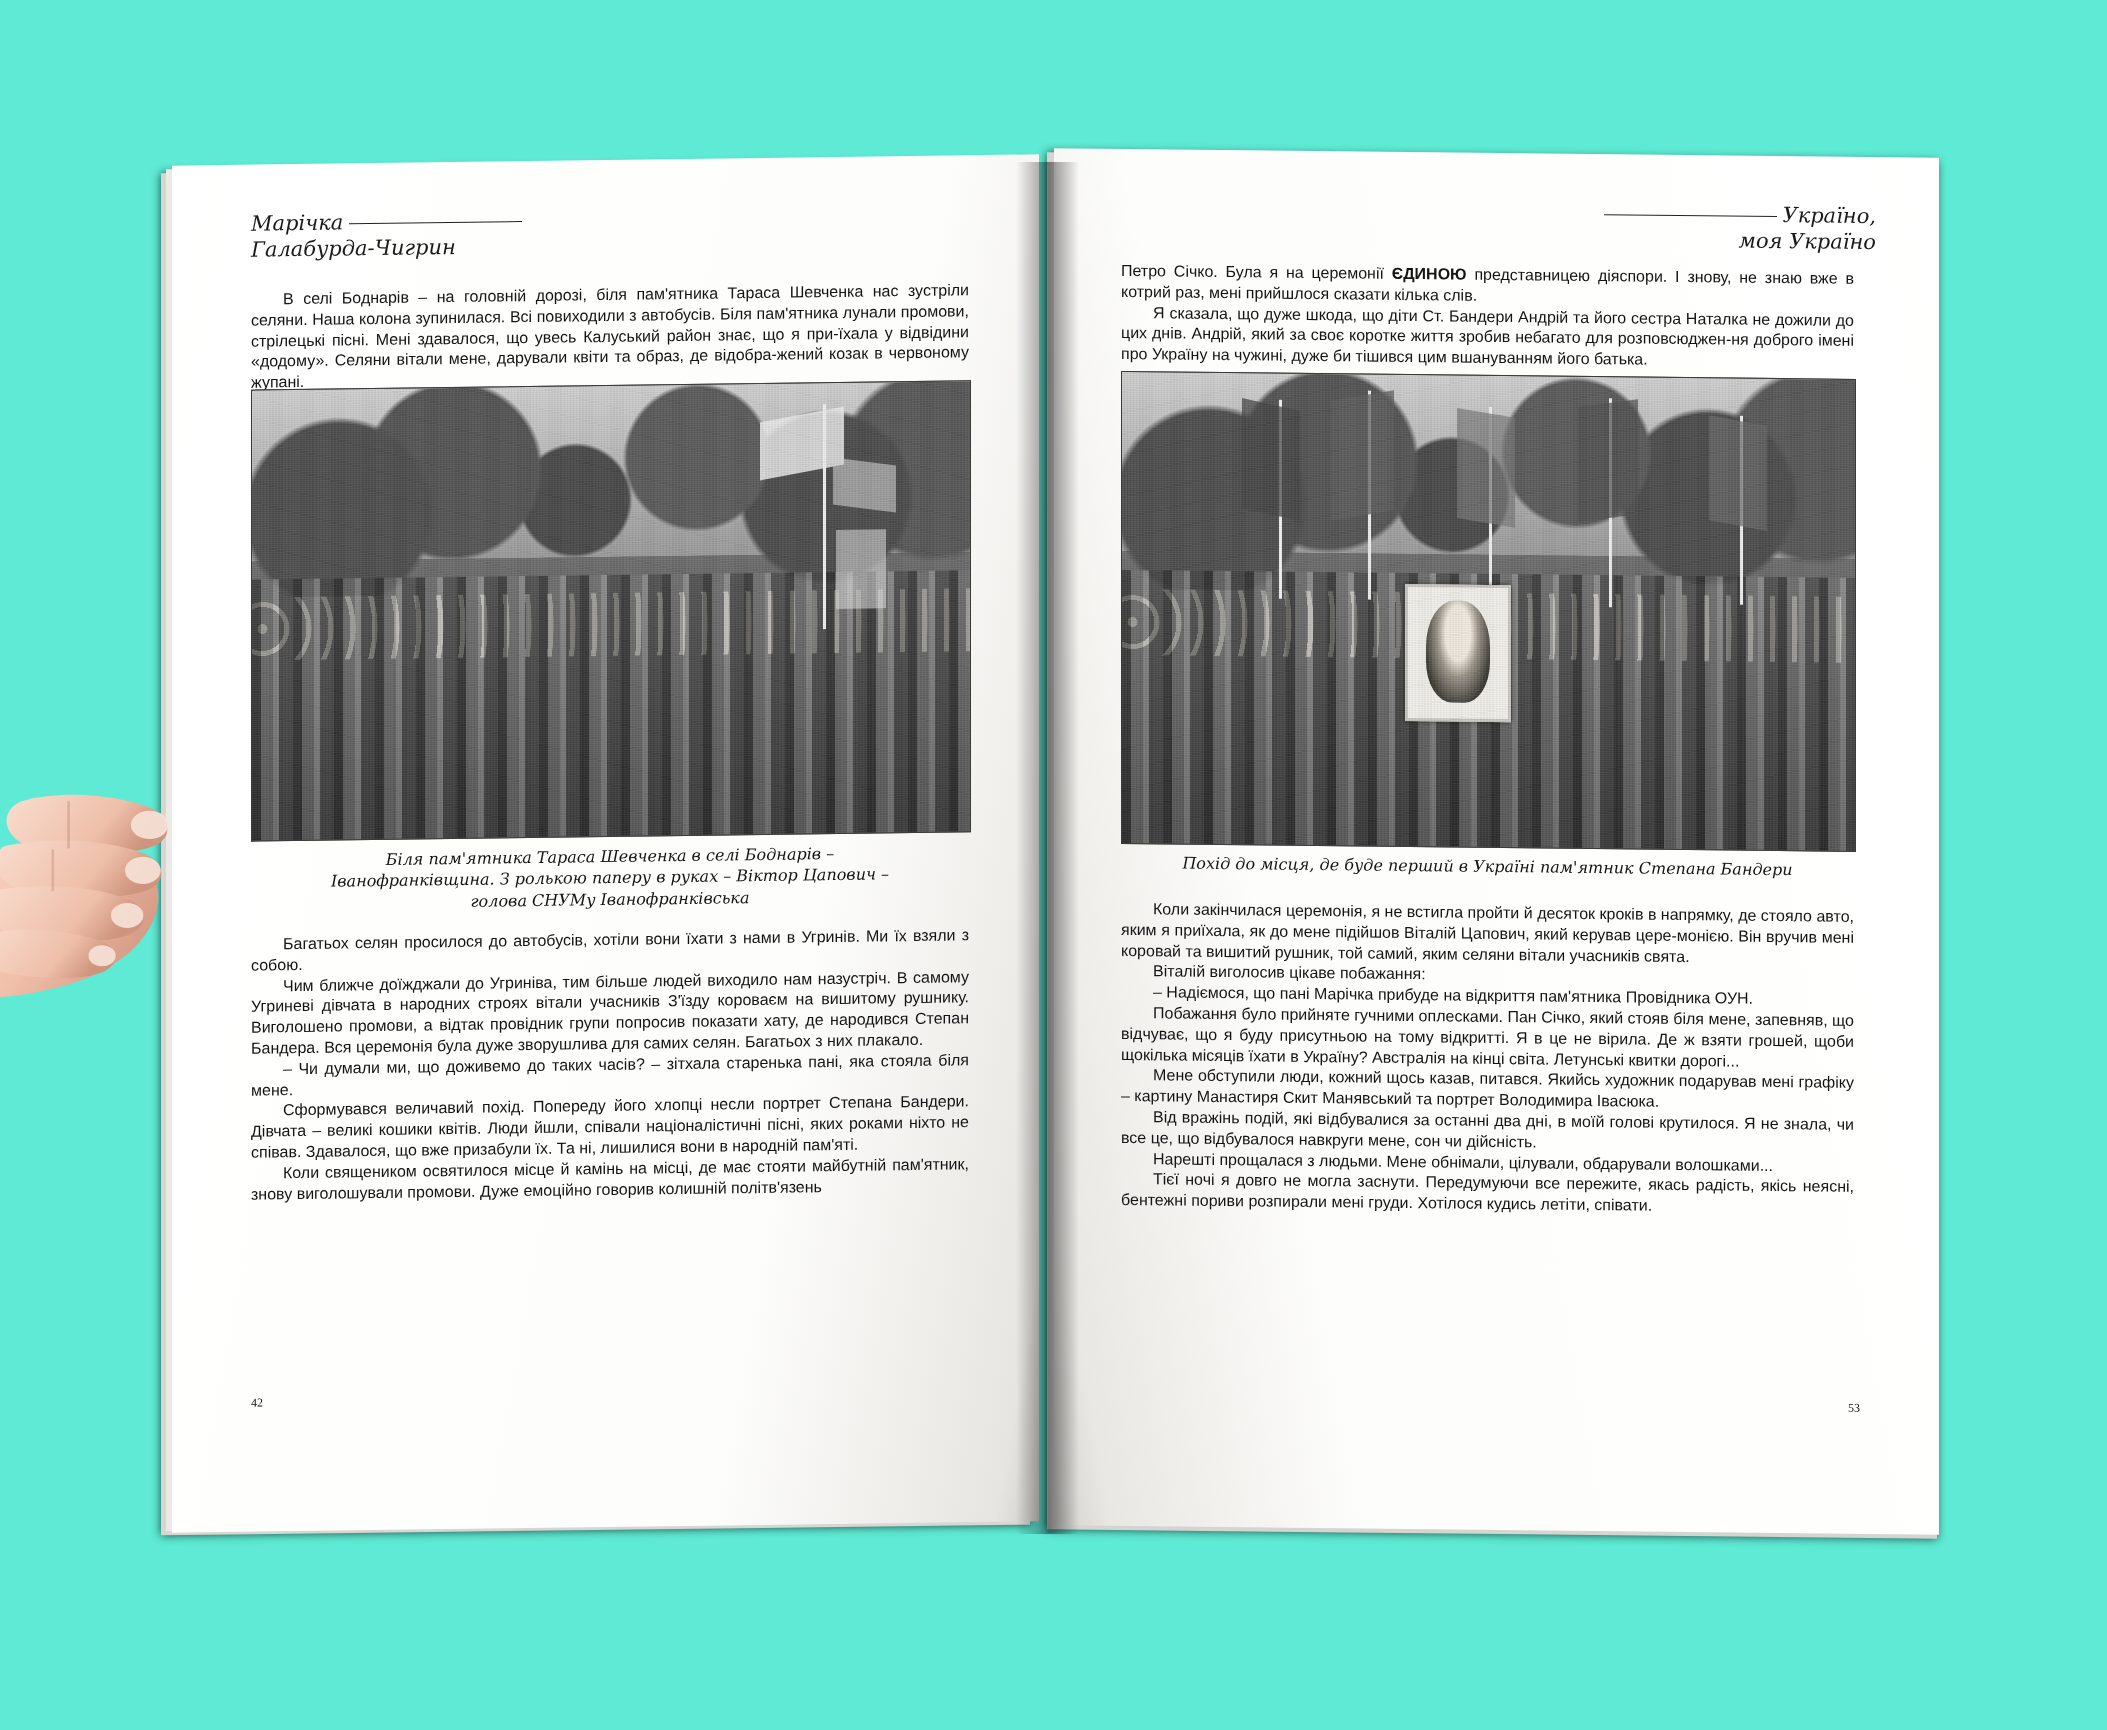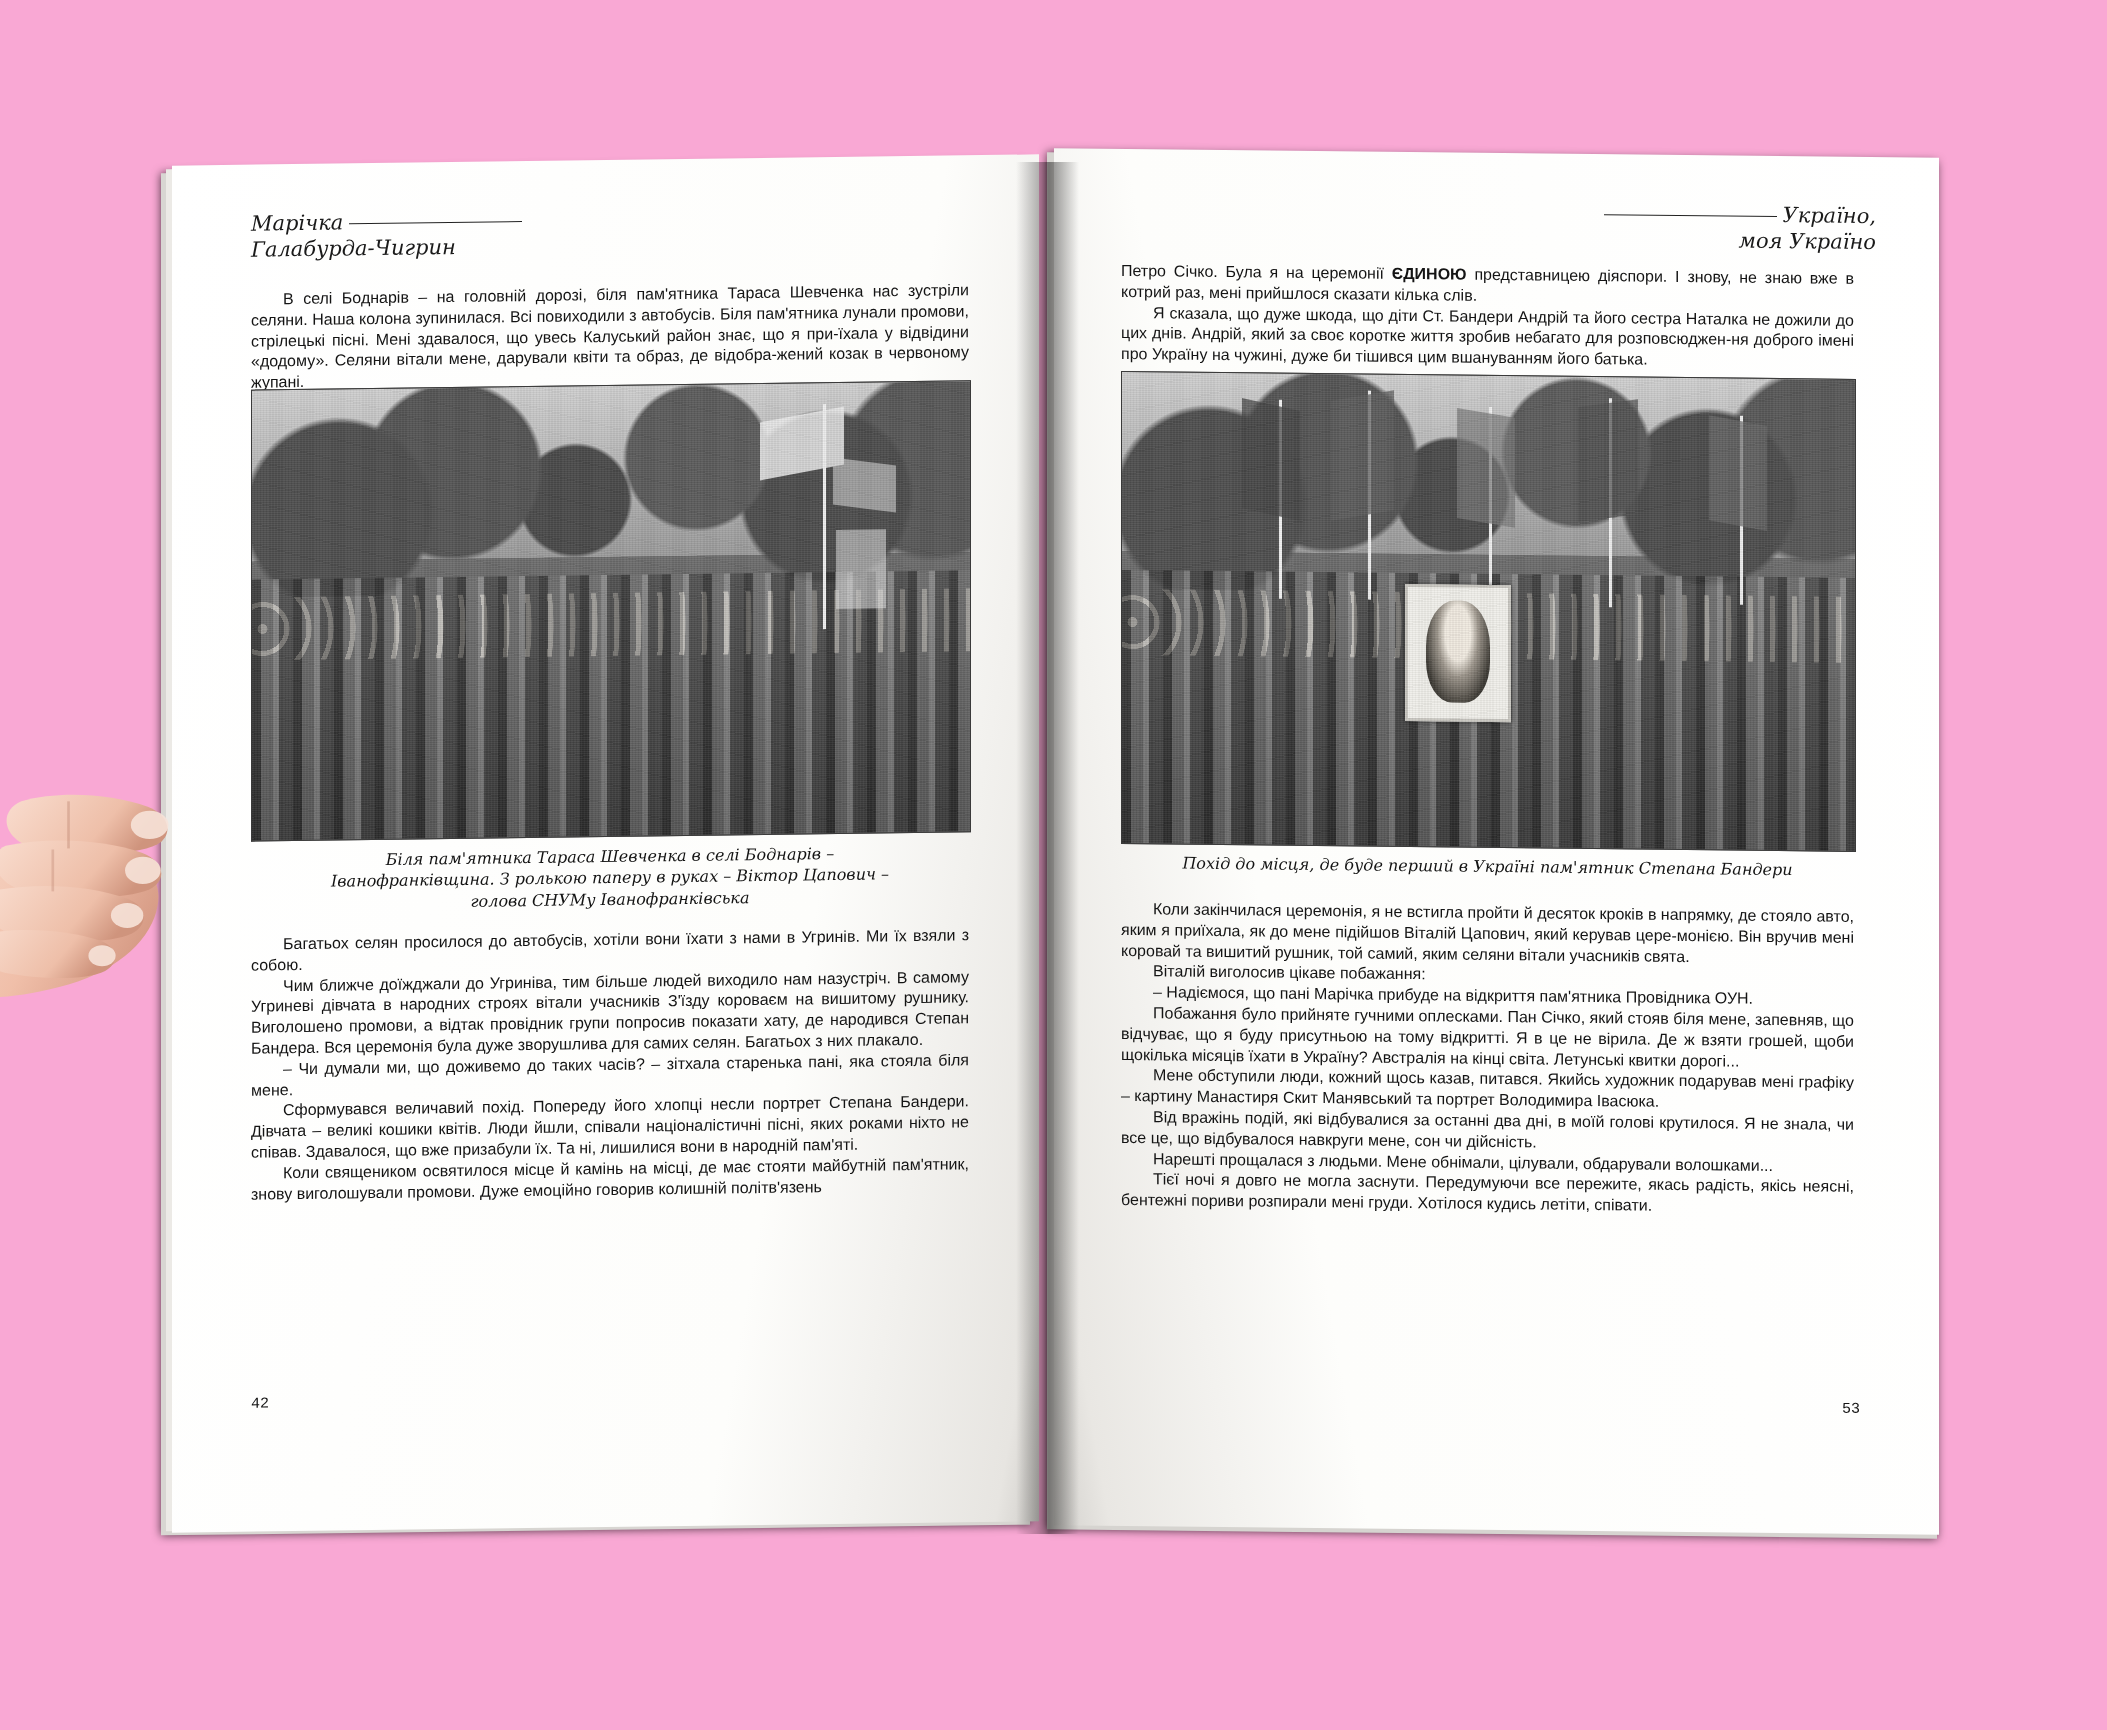--- a/index.html
+++ b/index.html
@@ -9,21 +9,21 @@
     width: 2108px;
     height: 1730px;
     overflow: hidden;
     font-family: "Liberation Sans", sans-serif;
   }
 
   #stage {
     position: relative;
     width: 2108px;
     height: 1730px;
-    background: #f9a8d4;
+    background: #5eead4;
   }
 
   
   .book {
     position: absolute;
     left: 157px;
     top: 141px;
     width: 1781px;
     height: 1425px;
   }
@@ -214,22 +214,22 @@
     font-style: italic;
     font-size: 16px;
     color: #131313;
     line-height: 1.34;
   }
   .caption.ctr { text-align: center; }
 
   
   .folio {
     position: absolute;
-    font-family: Liberation Mono, monospace;
-    font-size: 15px;
+    font-family: Liberation Serif, serif;
+    font-size: 12px;
     color: #141414;
   }
 
   
   #hand {
     position: absolute;
     left: -10.5px;
     top: 644px;
     width: 335px;
     height: 367px;

